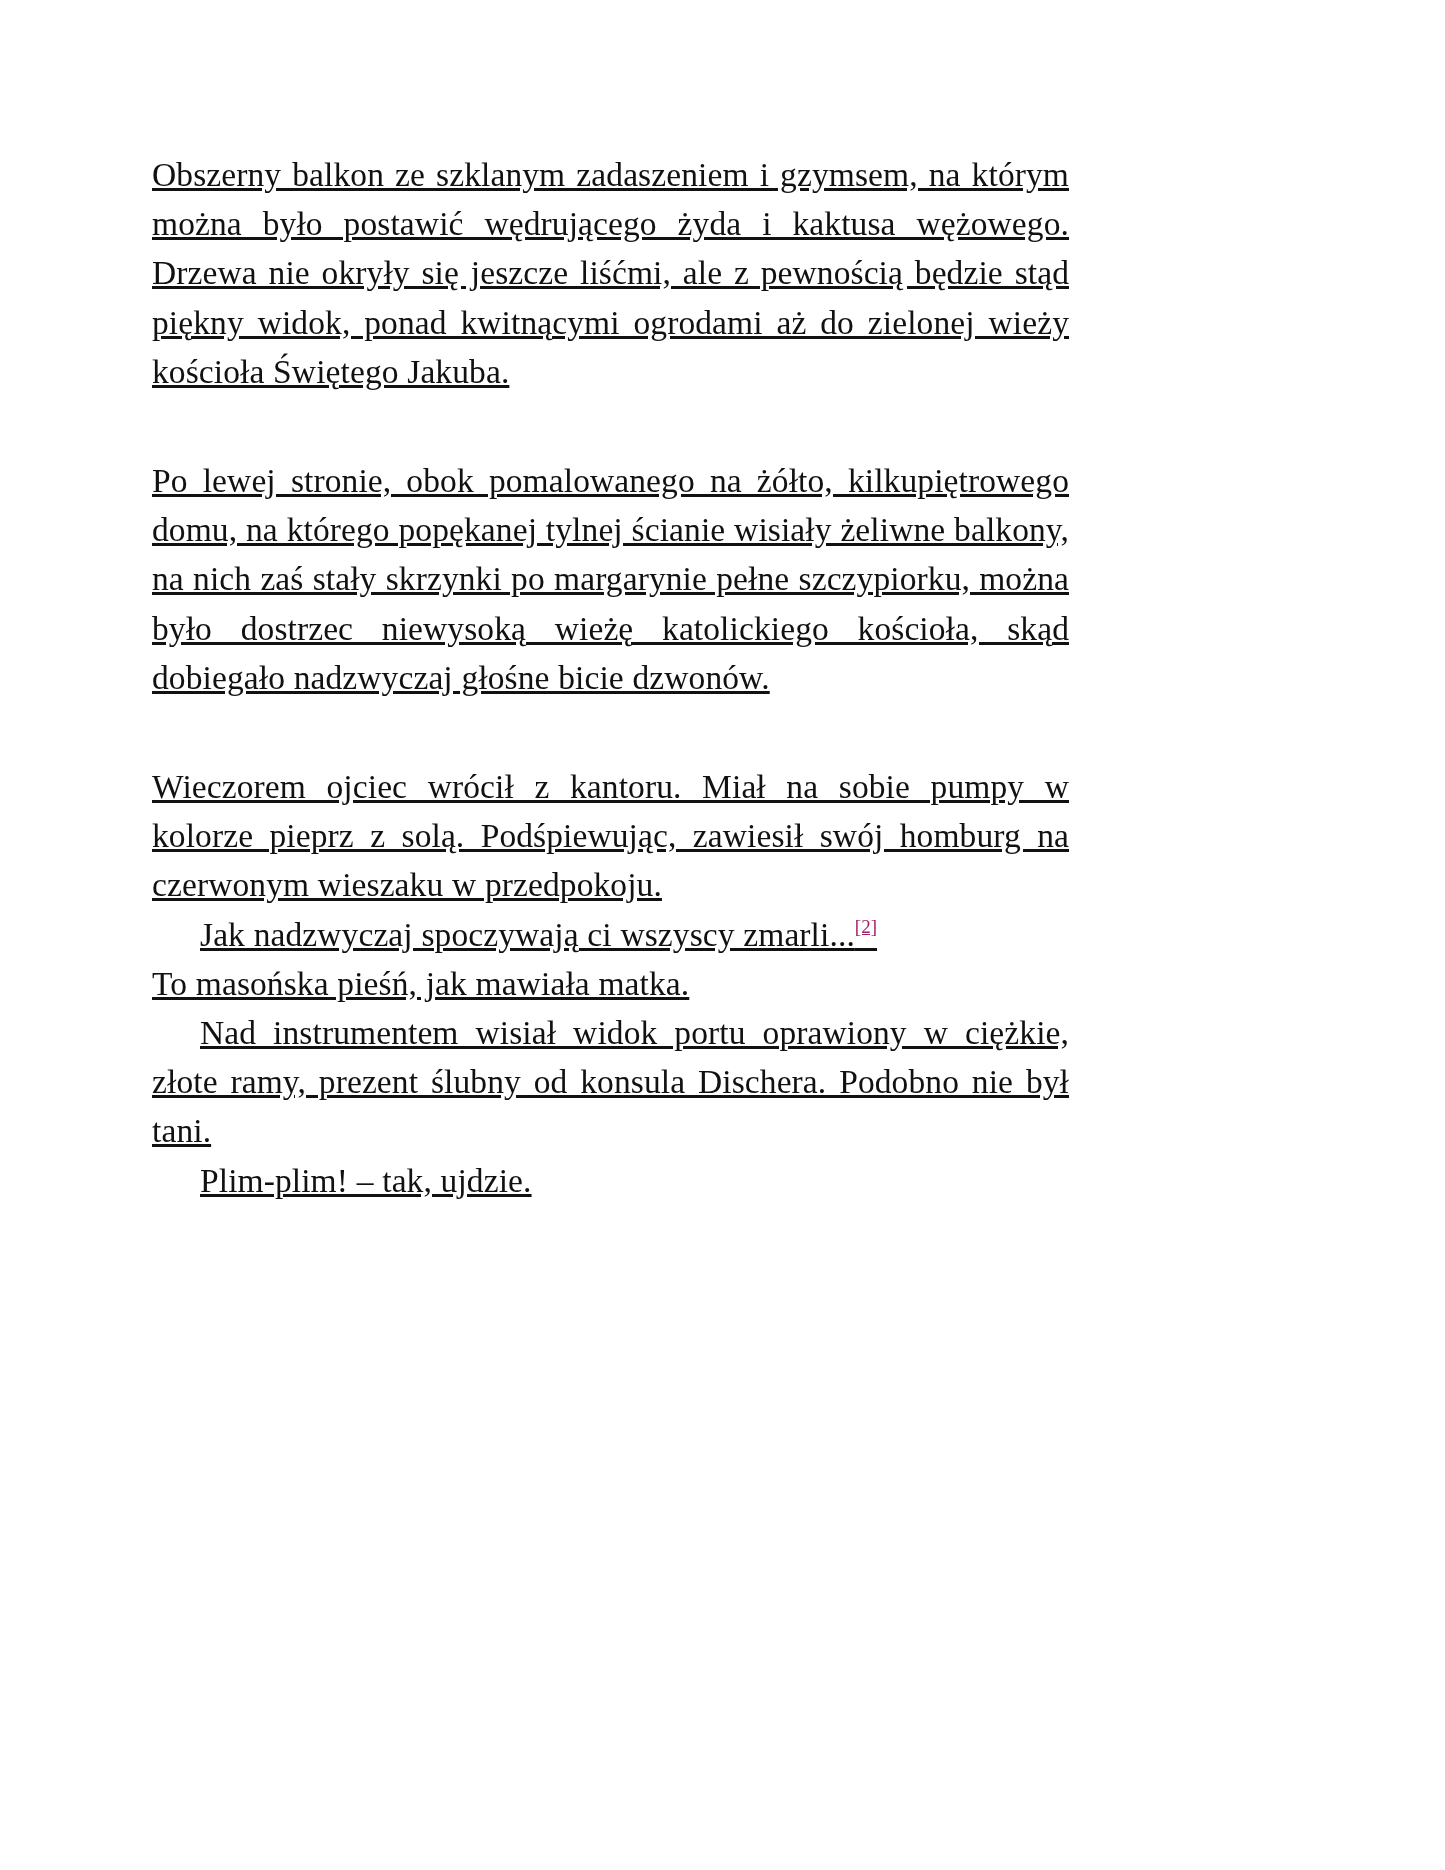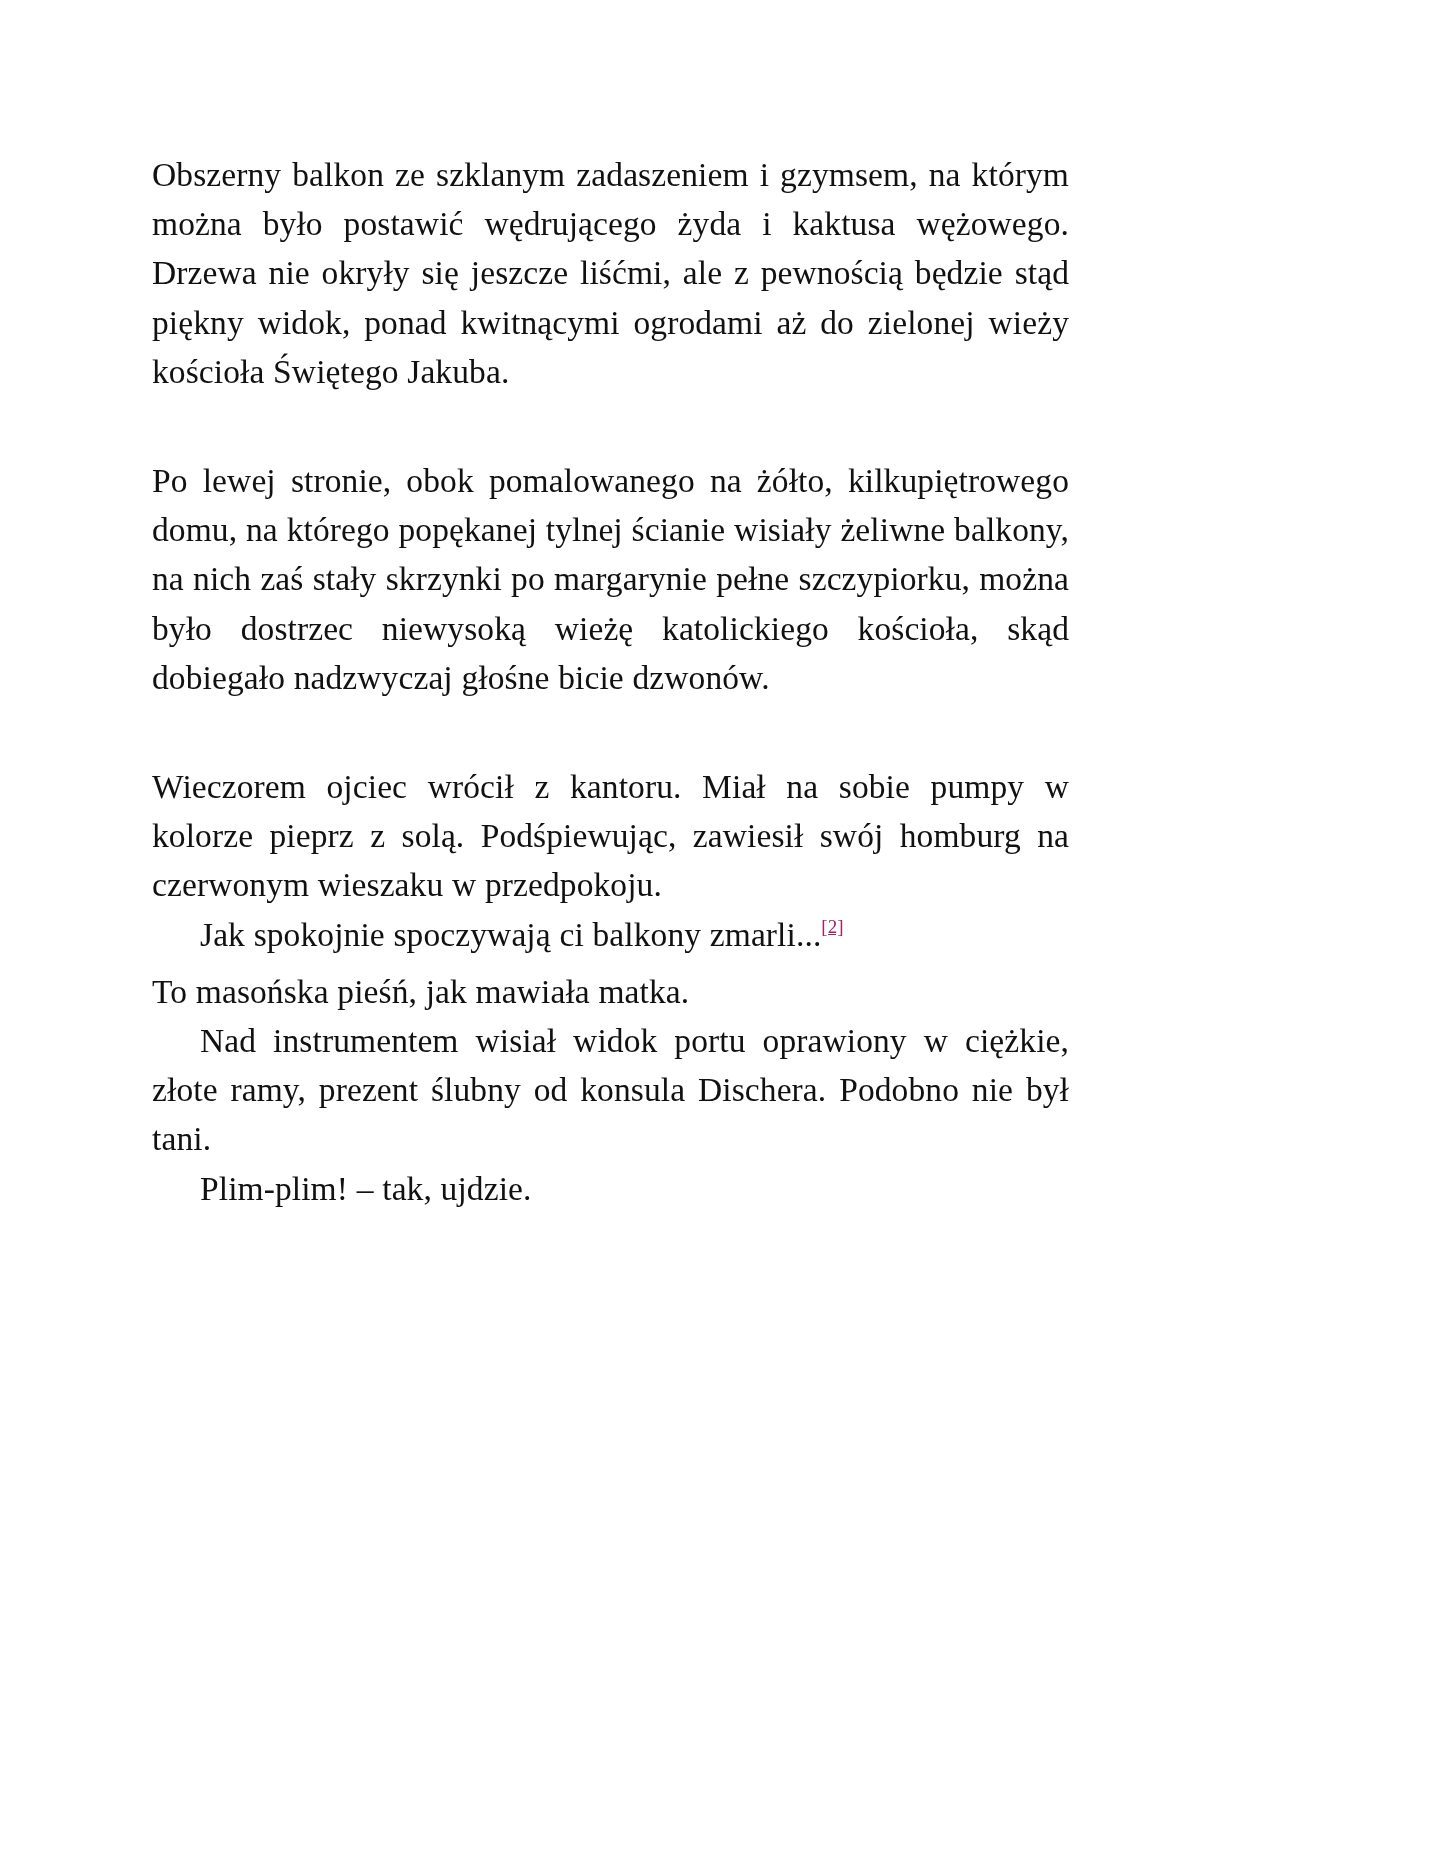--- a/index.html
+++ b/index.html
@@ -32,36 +32,37 @@
   
   p.para {
     margin: 0;
     text-align: justify;
     text-align-last: left;
     font-size: 33.5px;
     line-height: 49.2px;
     letter-spacing: 0.1px;
     word-spacing: 0.2px;
     hyphens: none;
+    text-decoration: underline;
   }
 
   
   p.cont {
     margin-top: 0;
     text-indent: 48px;
   }
 
   
   p.gap {
     margin-top: 60px;
   }
 
   
   p.flush {
-    margin-top: 8px;
+    margin-top: 0;
     text-indent: 0;
   }
 
   em.title {
     font-style: italic;
   }
 
   
   a.fnref {
     font-size: 19px;
@@ -83,21 +84,21 @@
   <div class="textblock">
 
     <p class="para">Obszerny balkon ze szklanym zadaszeniem i gzymsem, na którym można było postawić wędrującego żyda i kaktusa wężowego. Drzewa nie okryły się jeszcze liśćmi, ale z pewnością będzie stąd piękny widok, ponad kwitnącymi ogrodami aż do zielonej wieży kościoła Świętego Jakuba.</p>
 
 
     <p class="para gap">Po lewej stronie, obok pomalowanego na żółto, kilkupiętrowego domu, na którego popękanej tylnej ścianie wisiały żeliwne balkony, na nich zaś stały skrzynki po margarynie pełne szczypiorku, można było dostrzec niewysoką wieżę katolickiego kościoła, skąd dobiegało nadzwyczaj głośne bicie dzwonów.</p>
 
     <p class="para gap">Wieczorem ojciec wrócił z kantoru. Miał na sobie pumpy w kolorze pieprz z solą. Podśpiewując, zawiesił swój homburg na czerwonym wieszaku w przedpokoju.</p>
 
     <p class="para cont">
-      <span>Jak spokojnie spoczywają ci balkony zmarli...</span><a class="fnref" href="#fn2">[2]</a>
+      <span>Jak nadzwyczaj spoczywają ci wszyscy zmarli...</span><a class="fnref" href="#fn2">[2]</a>
     </p>
 
     <p class="para flush">To masońska pieśń, jak mawiała matka.</p>
 
 
 
     <p class="para cont">Nad instrumentem wisiał widok portu oprawiony w ciężkie, złote ramy, prezent ślubny od konsula Dischera. Podobno nie był tani.</p>
 
     <p class="para cont">Plim-plim! – tak, ujdzie.</p>
 

